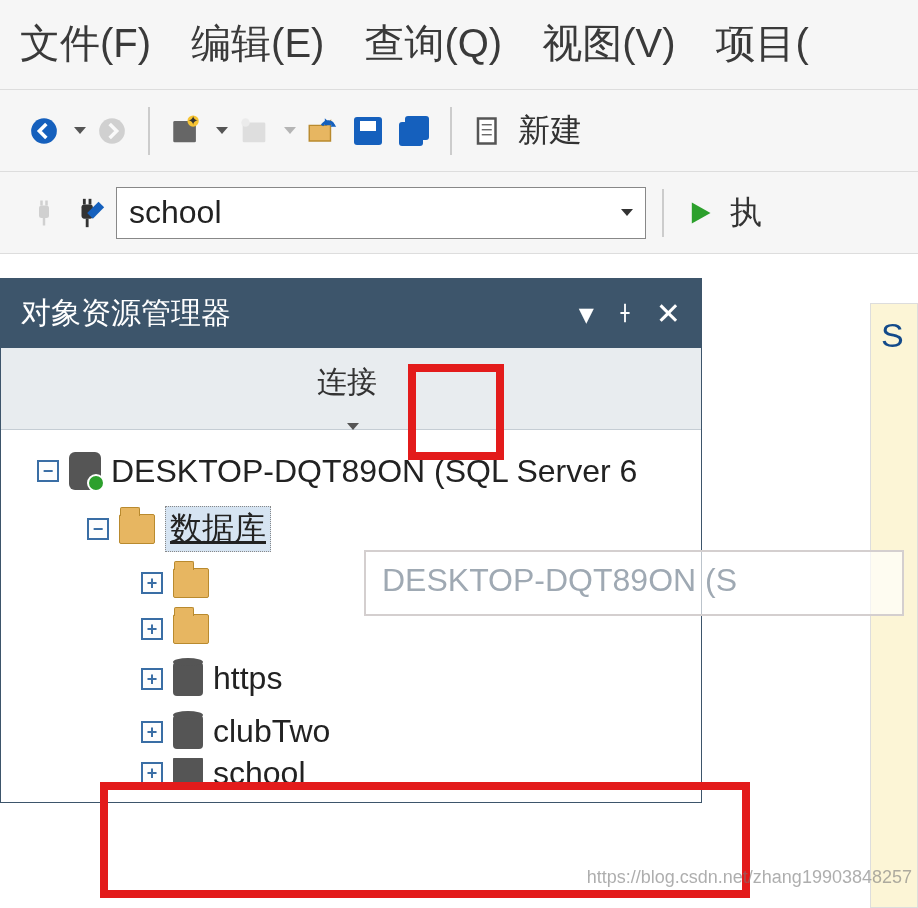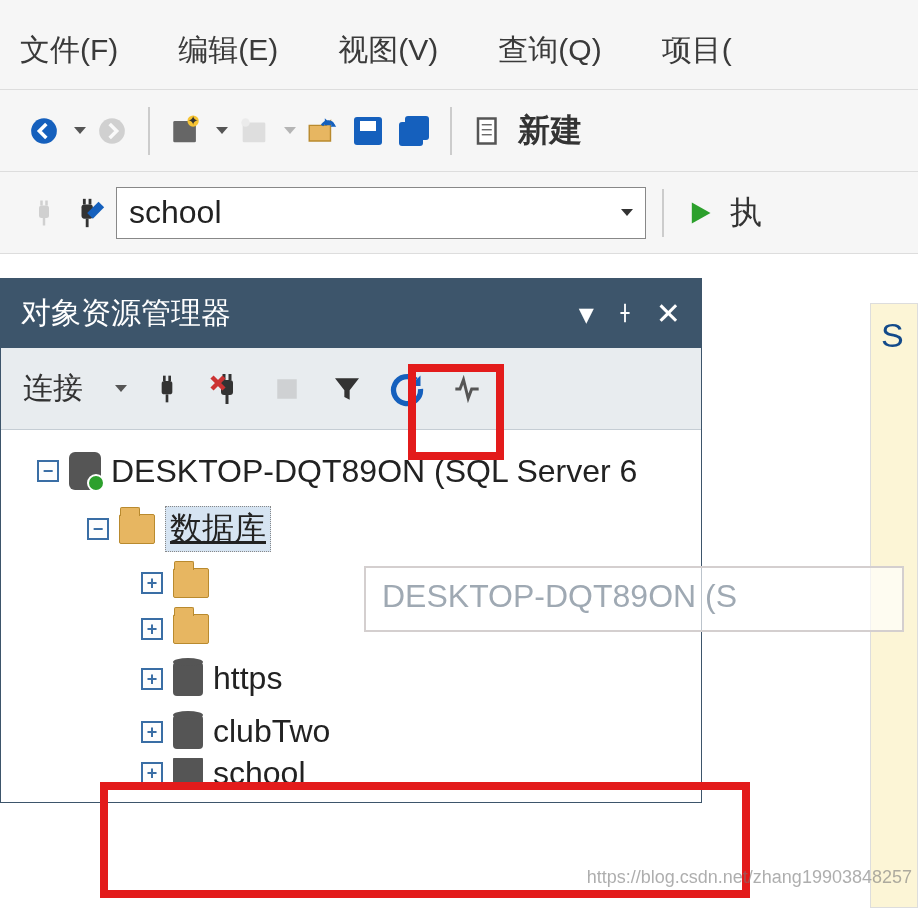--- a/index.html
+++ b/index.html
@@ -8,24 +8,24 @@
     font-family: "Microsoft YaHei", "Segoe UI", sans-serif;
     font-size: 28px;
     background: #fff;
     width: 918px;
     height: 908px;
     overflow: hidden;
     position: relative;
   }
   .menubar {
     display: flex;
-    gap: 60px;
-    padding: 30px 20px 18px 20px;
+    gap: 40px;
+    padding: 16px 20px 18px 20px;
     color: #3a3a3a;
-    font-size: 30px;
+    font-size: 40px;
     background: #f6f6f6;
     border-bottom: 1px solid #ddd;
   }
   .menubar div { white-space: nowrap; }
   .toolbar1, .toolbar2 {
     display: flex;
     align-items: center;
     gap: 6px;
     padding: 10px 24px;
     background: #f6f6f6;
@@ -77,20 +77,21 @@
   .panel-header-icons { display: flex; gap: 20px; align-items: center; }
   .panel-header-icons span { cursor: pointer; }
   .panel-toolbar {
     display: flex;
     align-items: center;
     gap: 20px;
     padding: 14px 22px;
     background: #e8ecef;
     border-bottom: 1px solid #c5cdd4;
     height: 82px;
+    flex-direction: column;
   }
   .connect-label { font-size: 30px; color: #333; margin-right: 8px; }
   .tree {
     background: #fff;
     padding: 14px 10px;
     font-size: 32px;
     color: #222;
     white-space: nowrap;
     position: relative;
   }
@@ -128,21 +129,21 @@
     border: 1px solid #ddd;
   }
   .right-strip .s {
     color: #134a8a;
     font-size: 34px;
     padding: 12px 10px 0 10px;
   }
   .tooltip {
     position: absolute;
     left: 364px;
-    top: 566px;
+    top: 550px;
     width: 540px;
     height: 66px;
     border: 2px solid #d4cfcf;
     background: rgba(255,255,255,0.65);
     color: rgba(95,112,128,0.6);
     font-size: 32px;
     padding: 10px 16px;
     white-space: nowrap;
     overflow: hidden;
   }
@@ -204,22 +205,22 @@
   .save-all-icon .a { top:0; left:6px; }
   .save-all-icon .b { top:6px; left:0; }
   .blank-margin { height: 24px; background: #fff; }
 </style>
 </head>
 <body>
 
 <div class="menubar">
   <div>文件(F)</div>
   <div>编辑(E)</div>
+  <div>查询(Q)</div>
   <div>视图(V)</div>
-  <div>查询(Q)</div>
   <div>项目(</div>
 </div>
 
 <div class="toolbar1">
   <div class="ico-btn">
     <svg width="28" height="28" viewBox="0 0 24 24">
         <circle cx="12" cy="12" r="11" fill="#1560bd"></circle>
         <path d="M14 6l-6 6 6 6" stroke="#fff" stroke-width="3" fill="none"></path>
       </svg>
   </div>
@@ -265,21 +266,21 @@
     </div>
   <div class="sep"></div>
   <div class="ico-btn">
     <svg width="30" height="34" viewBox="0 0 24 24">
         <rect x="4" y="2" width="14" height="20" fill="#fff" stroke="#555" stroke-width="2"></rect>
         <line x1="7" y1="7" x2="15" y2="7" stroke="#555"></line>
         <line x1="7" y1="11" x2="15" y2="11" stroke="#555"></line>
         <line x1="7" y1="15" x2="15" y2="15" stroke="#555"></line>
       </svg>
   </div>
-  <span style="font-size:32px;color:#333;margin-left:4px;font-weight:bold;">新建</span>
+  <span style="font-size:32px;color:#333;margin-left:4px;">新建</span>
 </div>
 
 <div class="toolbar2">
   <div class="ico-btn" style="opacity:0.4">
     <svg width="30" height="36" viewBox="0 0 24 24">
         <rect x="8" y="6" width="8" height="10" fill="#999" rx="2"></rect>
         <line x1="10" y1="2" x2="10" y2="6" stroke="#999" stroke-width="2"></line>
         <line x1="14" y1="2" x2="14" y2="6" stroke="#999" stroke-width="2"></line>
         <line x1="12" y1="16" x2="12" y2="22" stroke="#999" stroke-width="2"></line>
       </svg>

